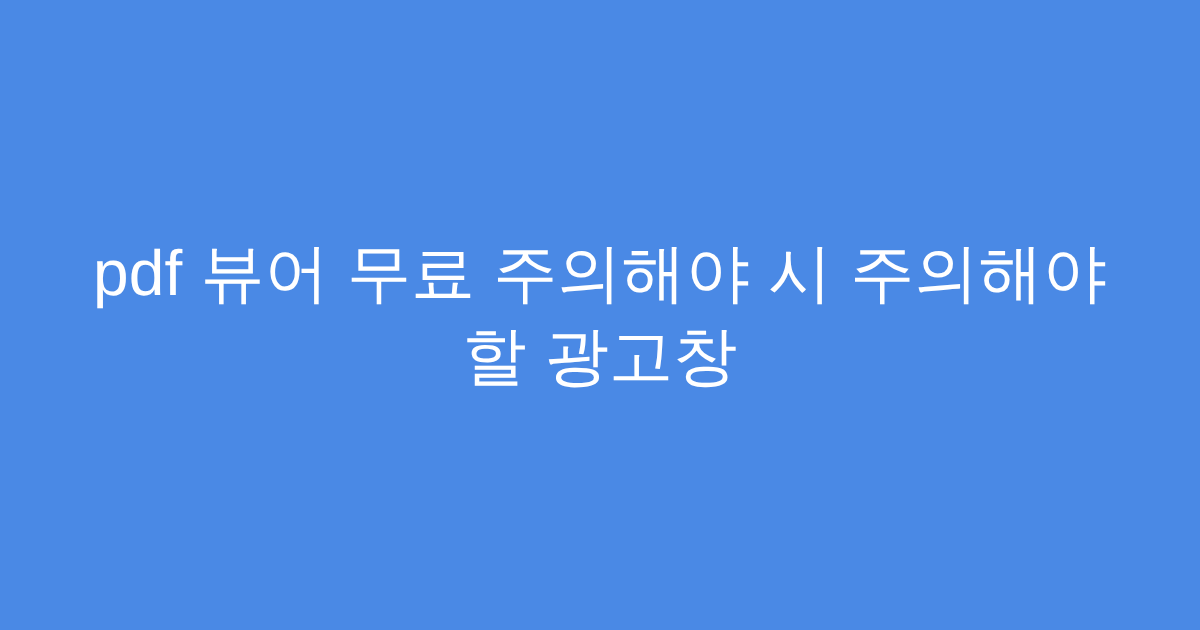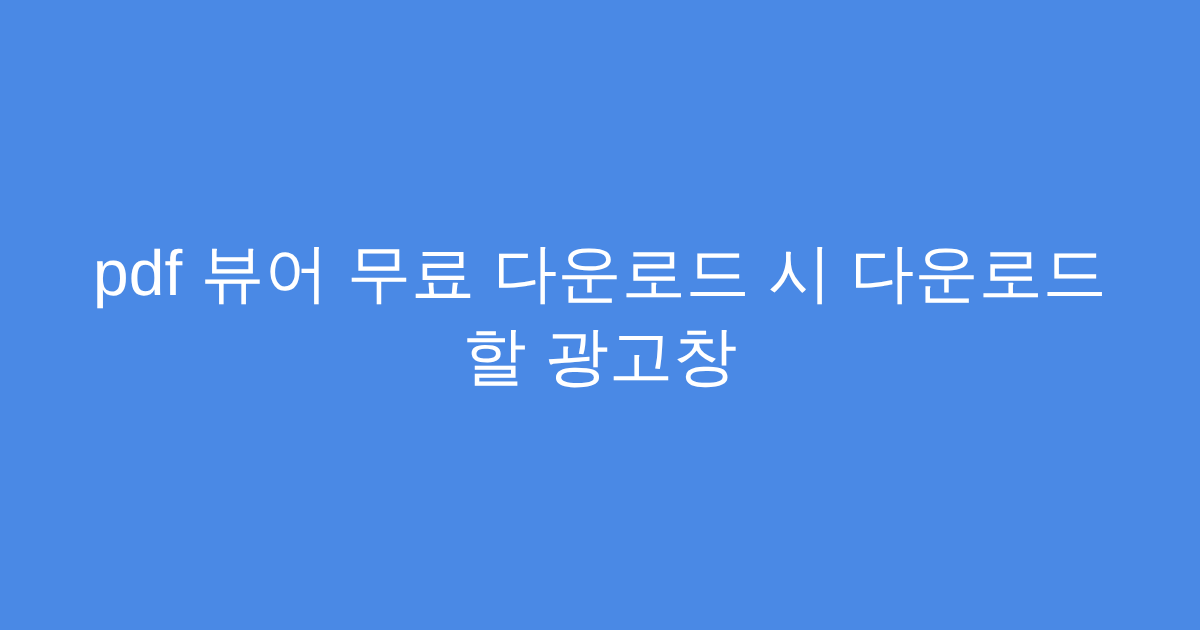--- a/index.html
+++ b/index.html
@@ -44,17 +44,17 @@
     -webkit-font-smoothing: antialiased;
   }
 </style>
 </head>
 <body>
 
 <div class="thumbnail-card">
 
   <div class="title-block">
 
-    <h1 class="title-text">pdf 뷰어 무료 다운로드 시 다운로드 할 광고창</h1>
+    <h1 class="title-text">pdf 뷰어 무료 주의해야 시 주의해야 할 광고창</h1>
 
   </div>
 
 </div>
 
 </body></html>

